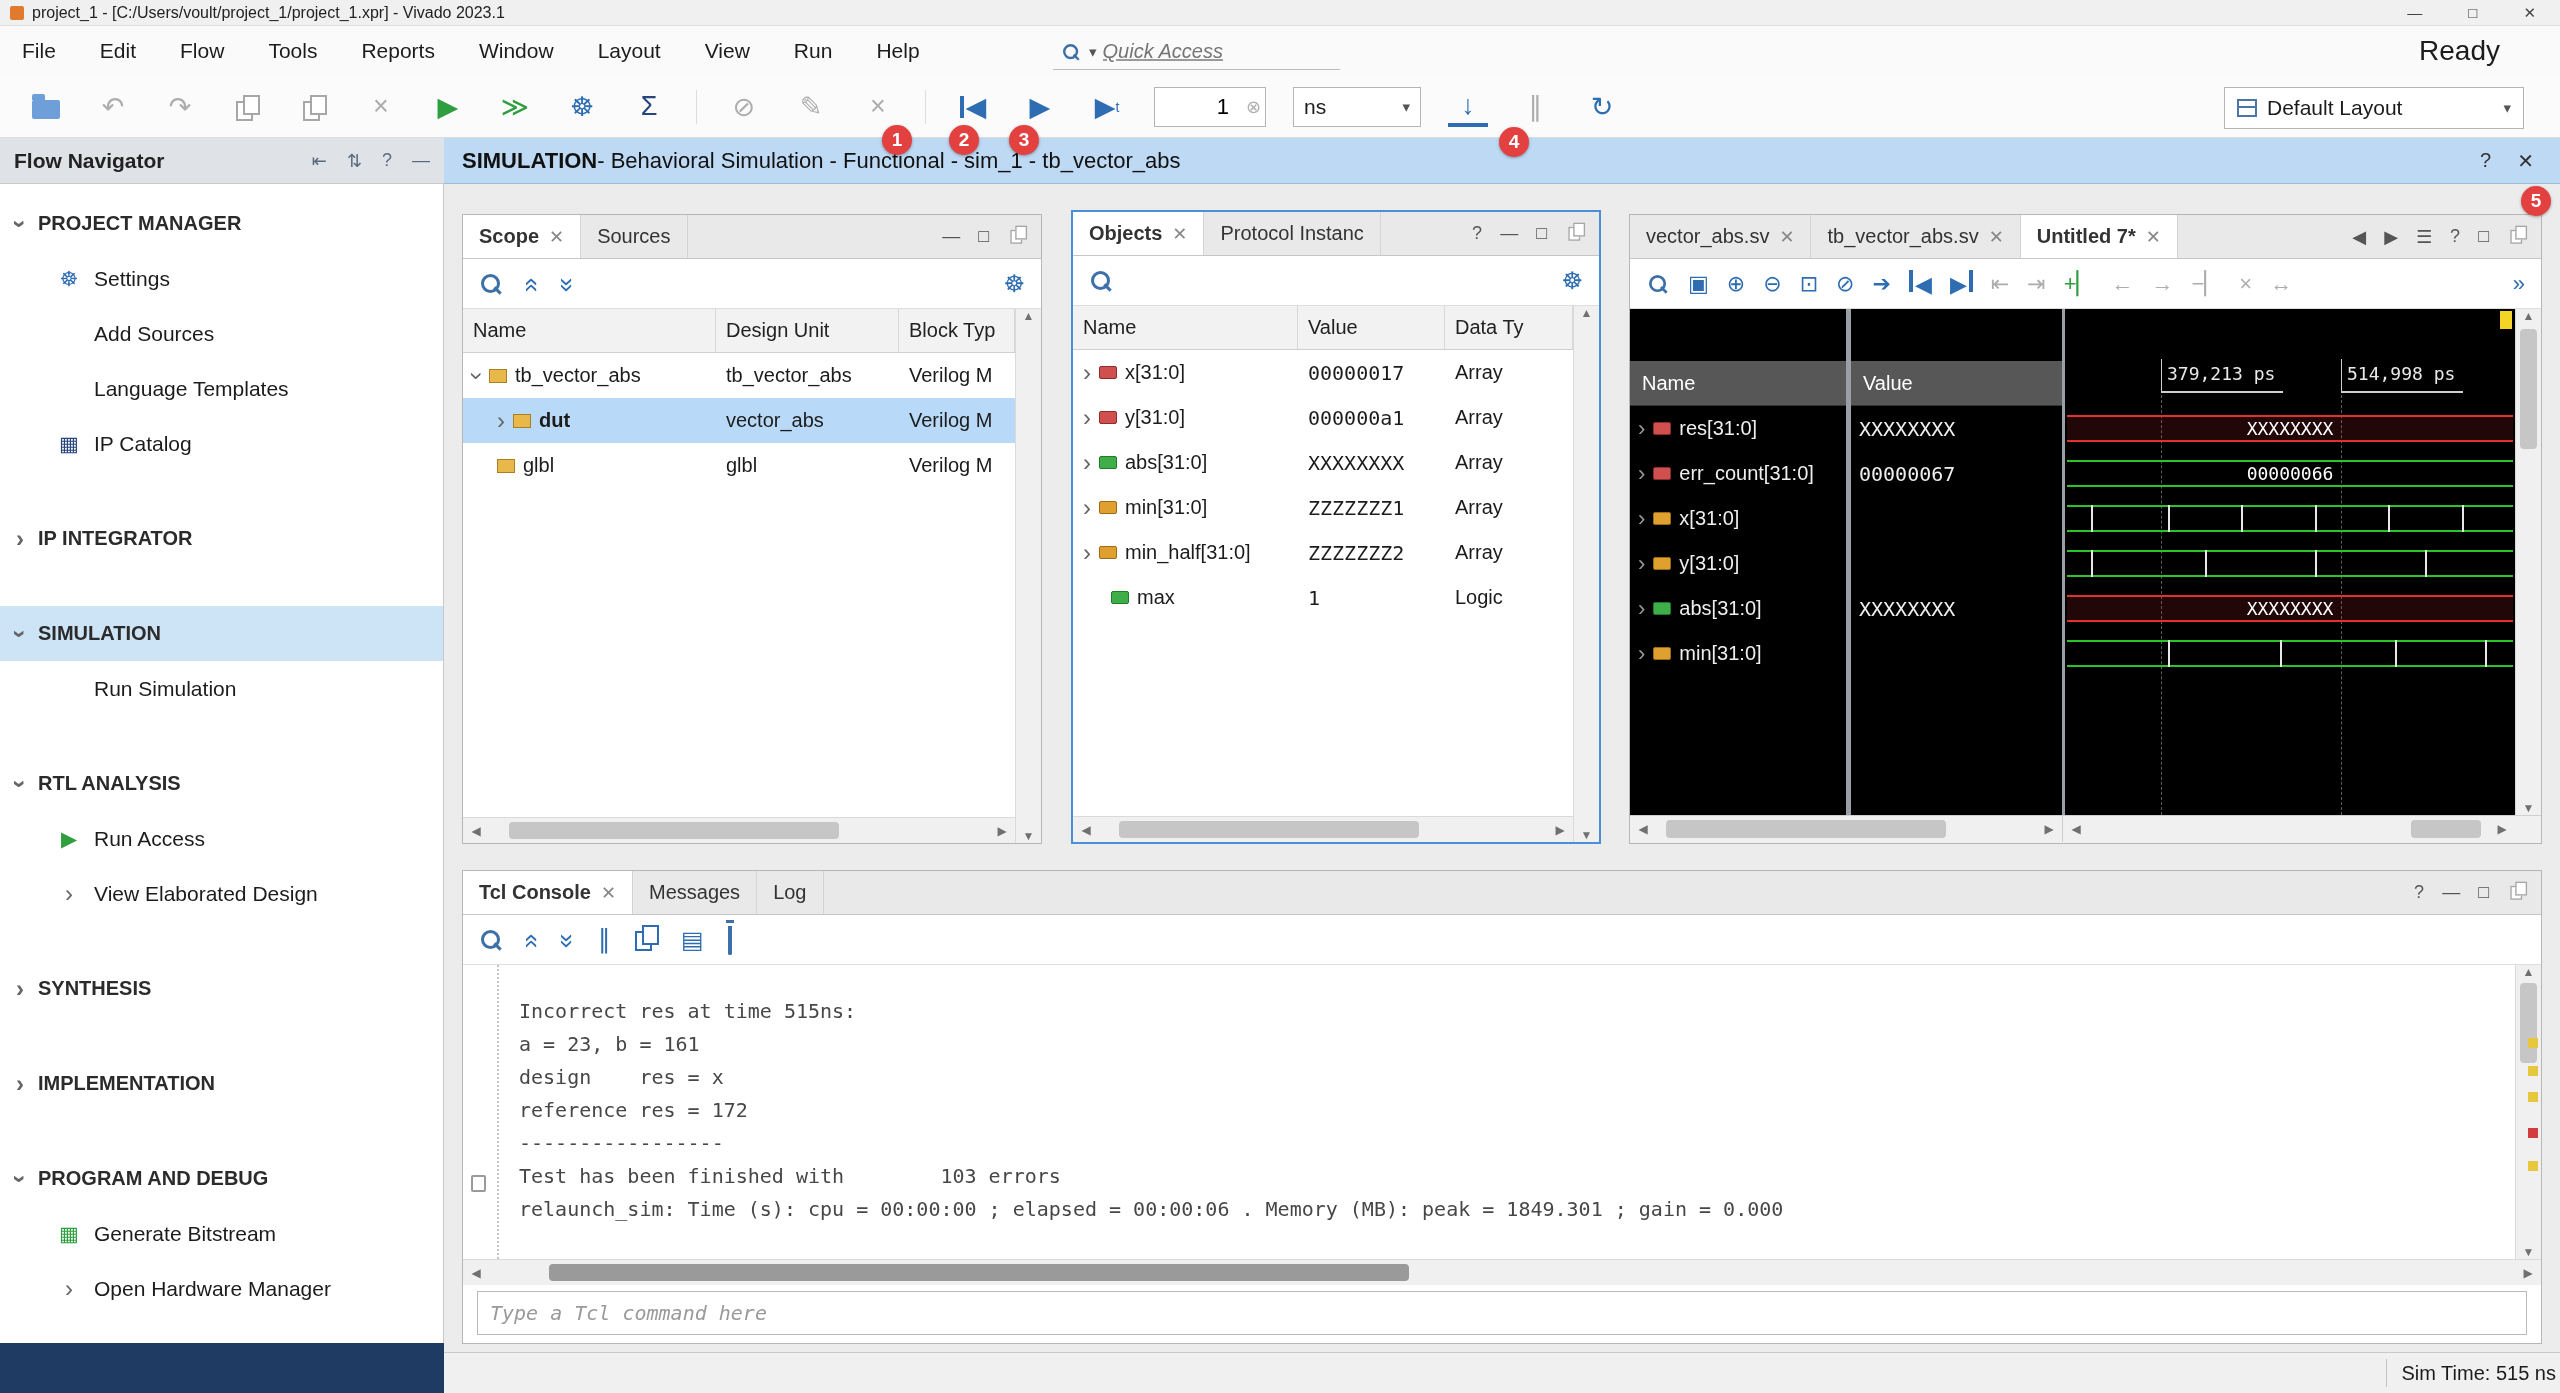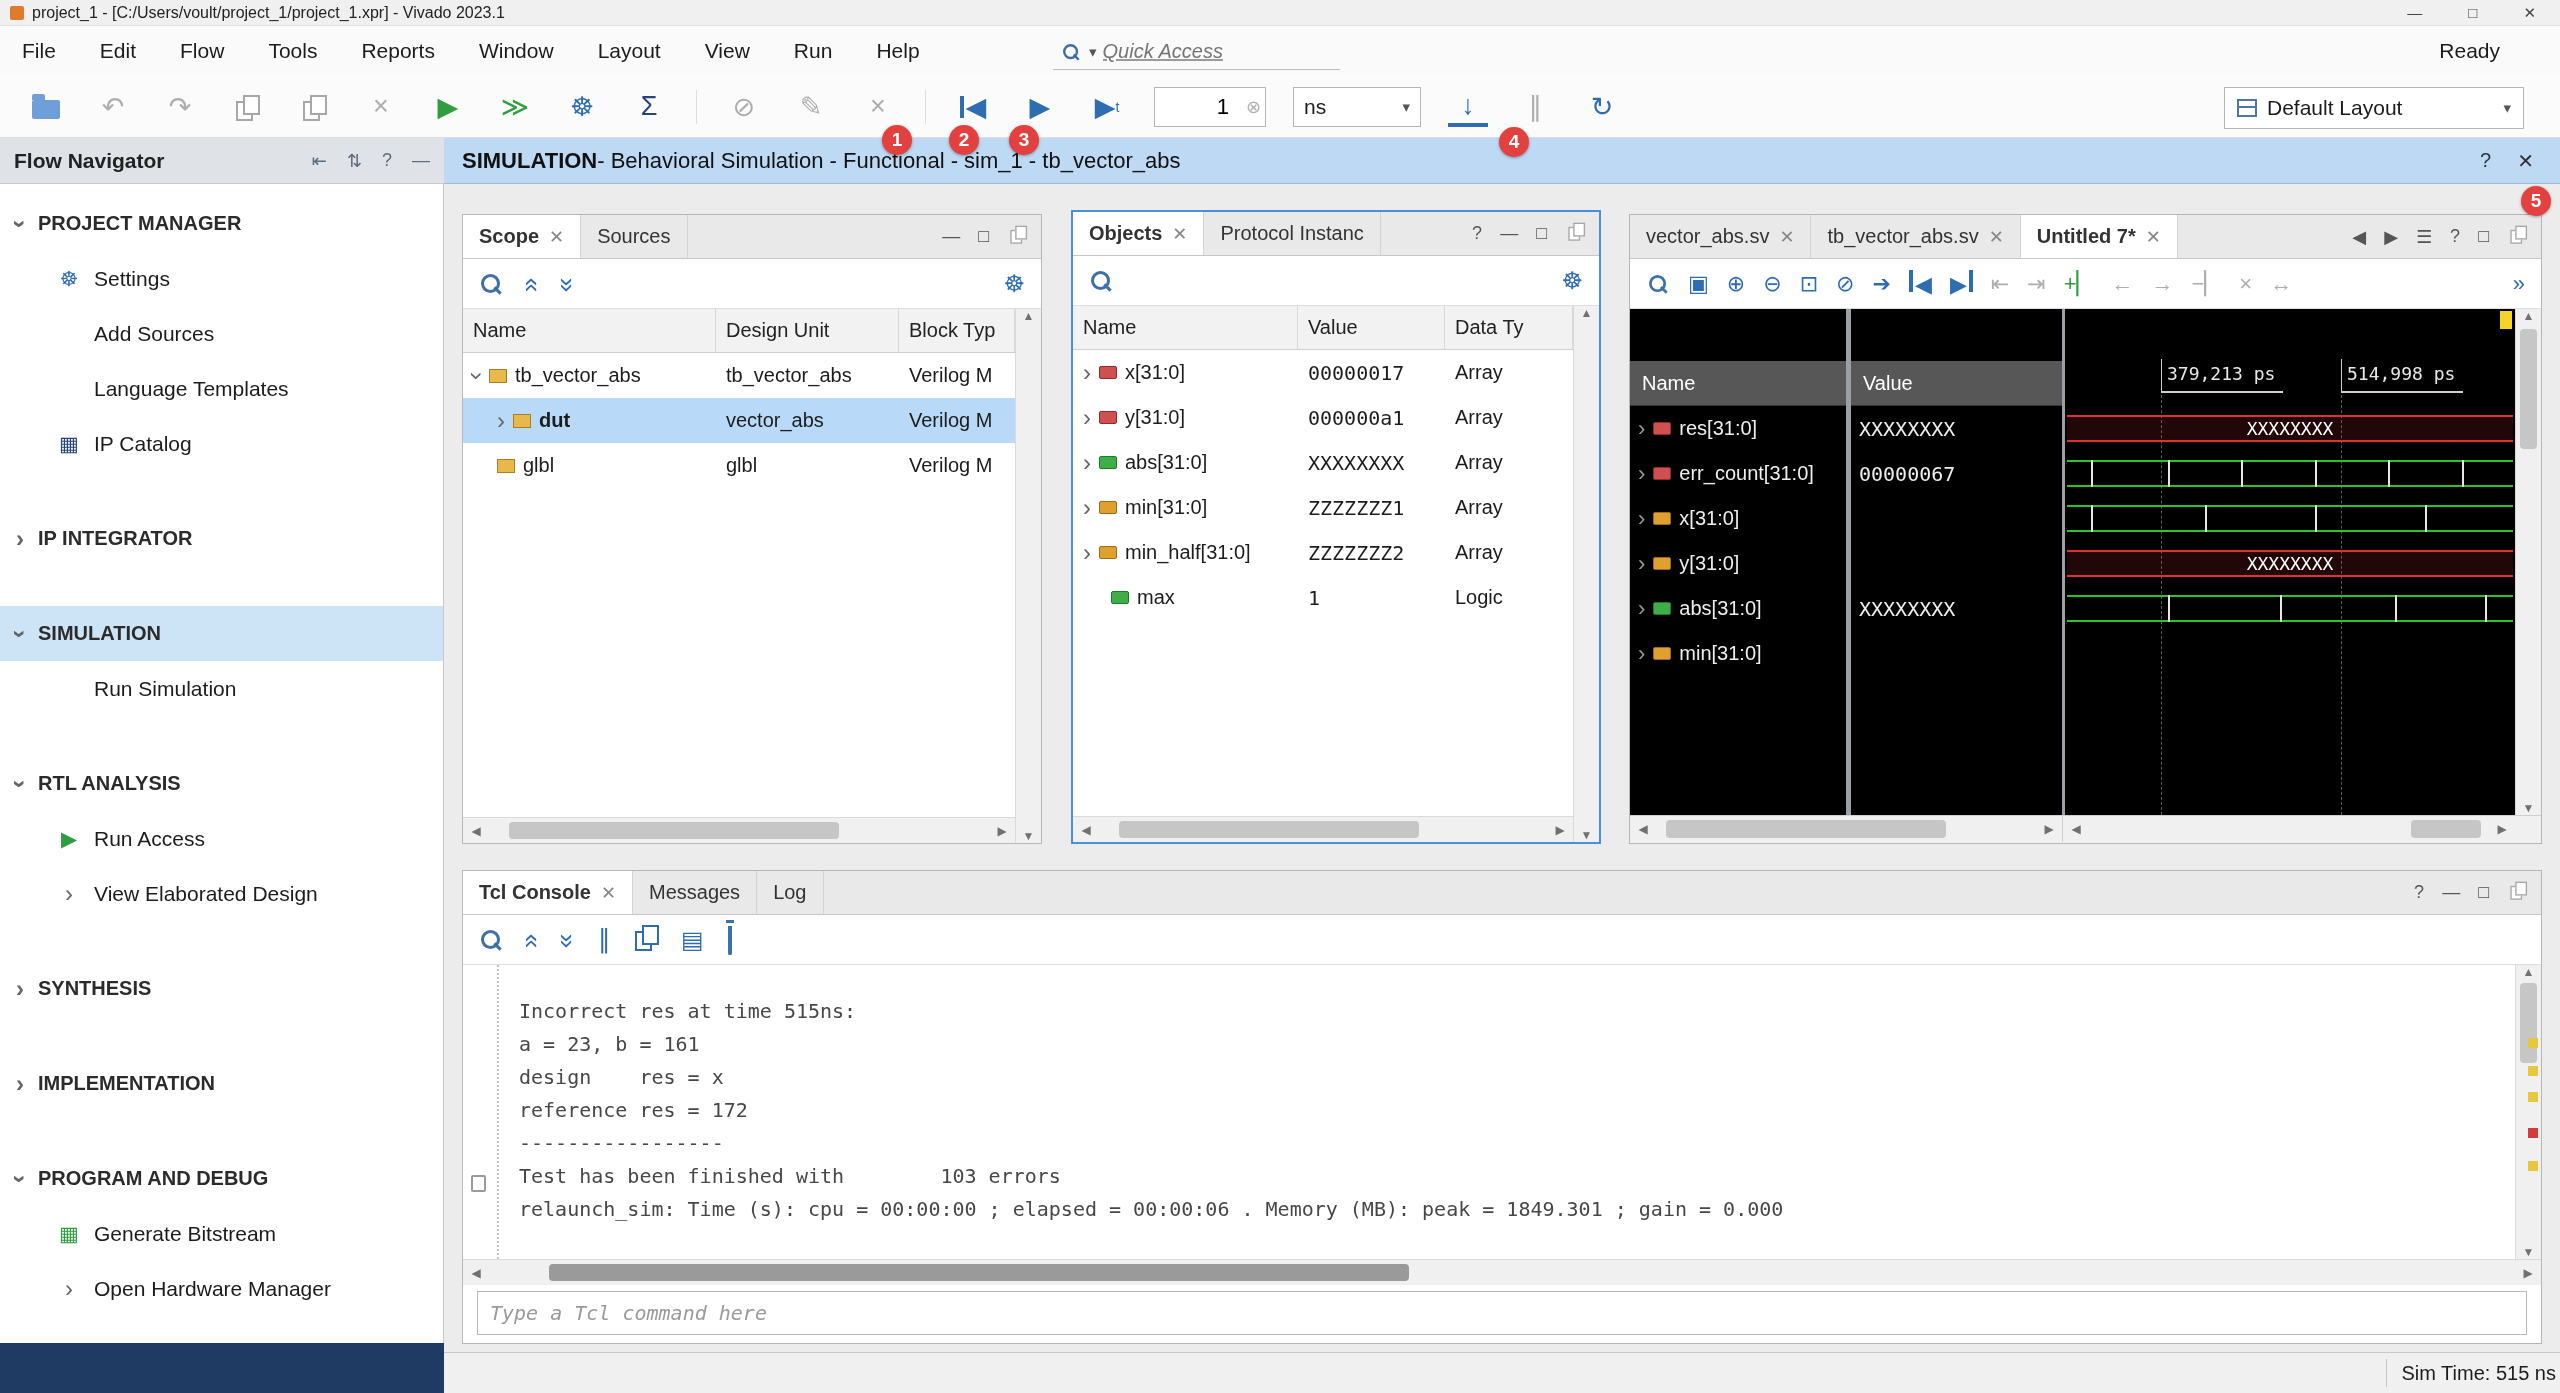--- a/index.html
+++ b/index.html
@@ -14,21 +14,21 @@
   .wincontrols { margin-left:auto; display:flex; gap:46px; padding-right:14px; color:#444; font-size:15px; }
 
   
   .menubar { position:absolute; top:26px; left:0; right:0; height:50px; background:#fafafa;
     display:flex; align-items:center; font-size:21px; }
   .menu-item { padding:0 22px; height:100%; display:flex; align-items:center; color:#1c1c1c; }
   .quickaccess { position:absolute; left:1053px; top:8px; width:287px; height:36px;
     border-bottom:1px solid #bdbdbd; display:flex; align-items:center; gap:6px; padding:0 6px; }
   .quickaccess input { border:none; outline:none; background:transparent; font-size:20px; font-style:italic;
     color:#9a9a9a; width:200px; font-family:"Liberation Sans",sans-serif;text-decoration:underline; }
-  .ready { position:absolute; right:60px; top:0; height:50px; display:flex; align-items:center; font-size:21px; color:#1c1c1c; }
+  .ready { position:absolute; right:60px; top:0; height:50px; display:flex; align-items:center; font-size:28px; color:#1c1c1c; }
 
   
   .toolbar { position:absolute; top:76px; left:0; right:0; height:62px; background:#fbfbfb;
     border-bottom:1px solid #dcdcdc; display:flex; align-items:center; gap:27px; padding-left:26px; font-size:27px; }
   .tbi { width:40px; height:40px; display:flex; align-items:center; justify-content:center; }
   .blue { color:#2f6db3; } .green { color:#2e9e3e; } .grayi { color:#adadad; } .navy { color:#27457c; }
   .tsep { width:1px; height:34px; background:#dddddd; }
   .timefield { width:112px; height:40px; border:1px solid #b5b5b5; background:#fff; position:relative;
     display:flex; align-items:center; }
   .timefield input { width:80px; border:none; outline:none; text-align:right; font-size:22px; padding-right:6px;
@@ -605,20 +605,25 @@
       <i class="gridline" style="left:276px"></i>
       <span class="ymarker"></span>
       <div class="wrows">
         <div class="wrow">
           <div class="wband x mono">
               <span>XXXXXXXX</span>
             </div>
         </div>
         <div class="wrow">
           <div class="wband ok mono">
+              <span>00000066</span>
+            </div>
+        </div>
+        <div class="wrow">
+          <div class="wband ok mono">
               <span></span>
             </div>
           <i class="wt" style="left:26px"></i>
             <i class="wt" style="left:103px"></i>
             <i class="wt" style="left:176px"></i>
             <i class="wt" style="left:250px"></i>
             <i class="wt" style="left:323px"></i>
             <i class="wt" style="left:397px"></i>
         </div>
         <div class="wrow">

